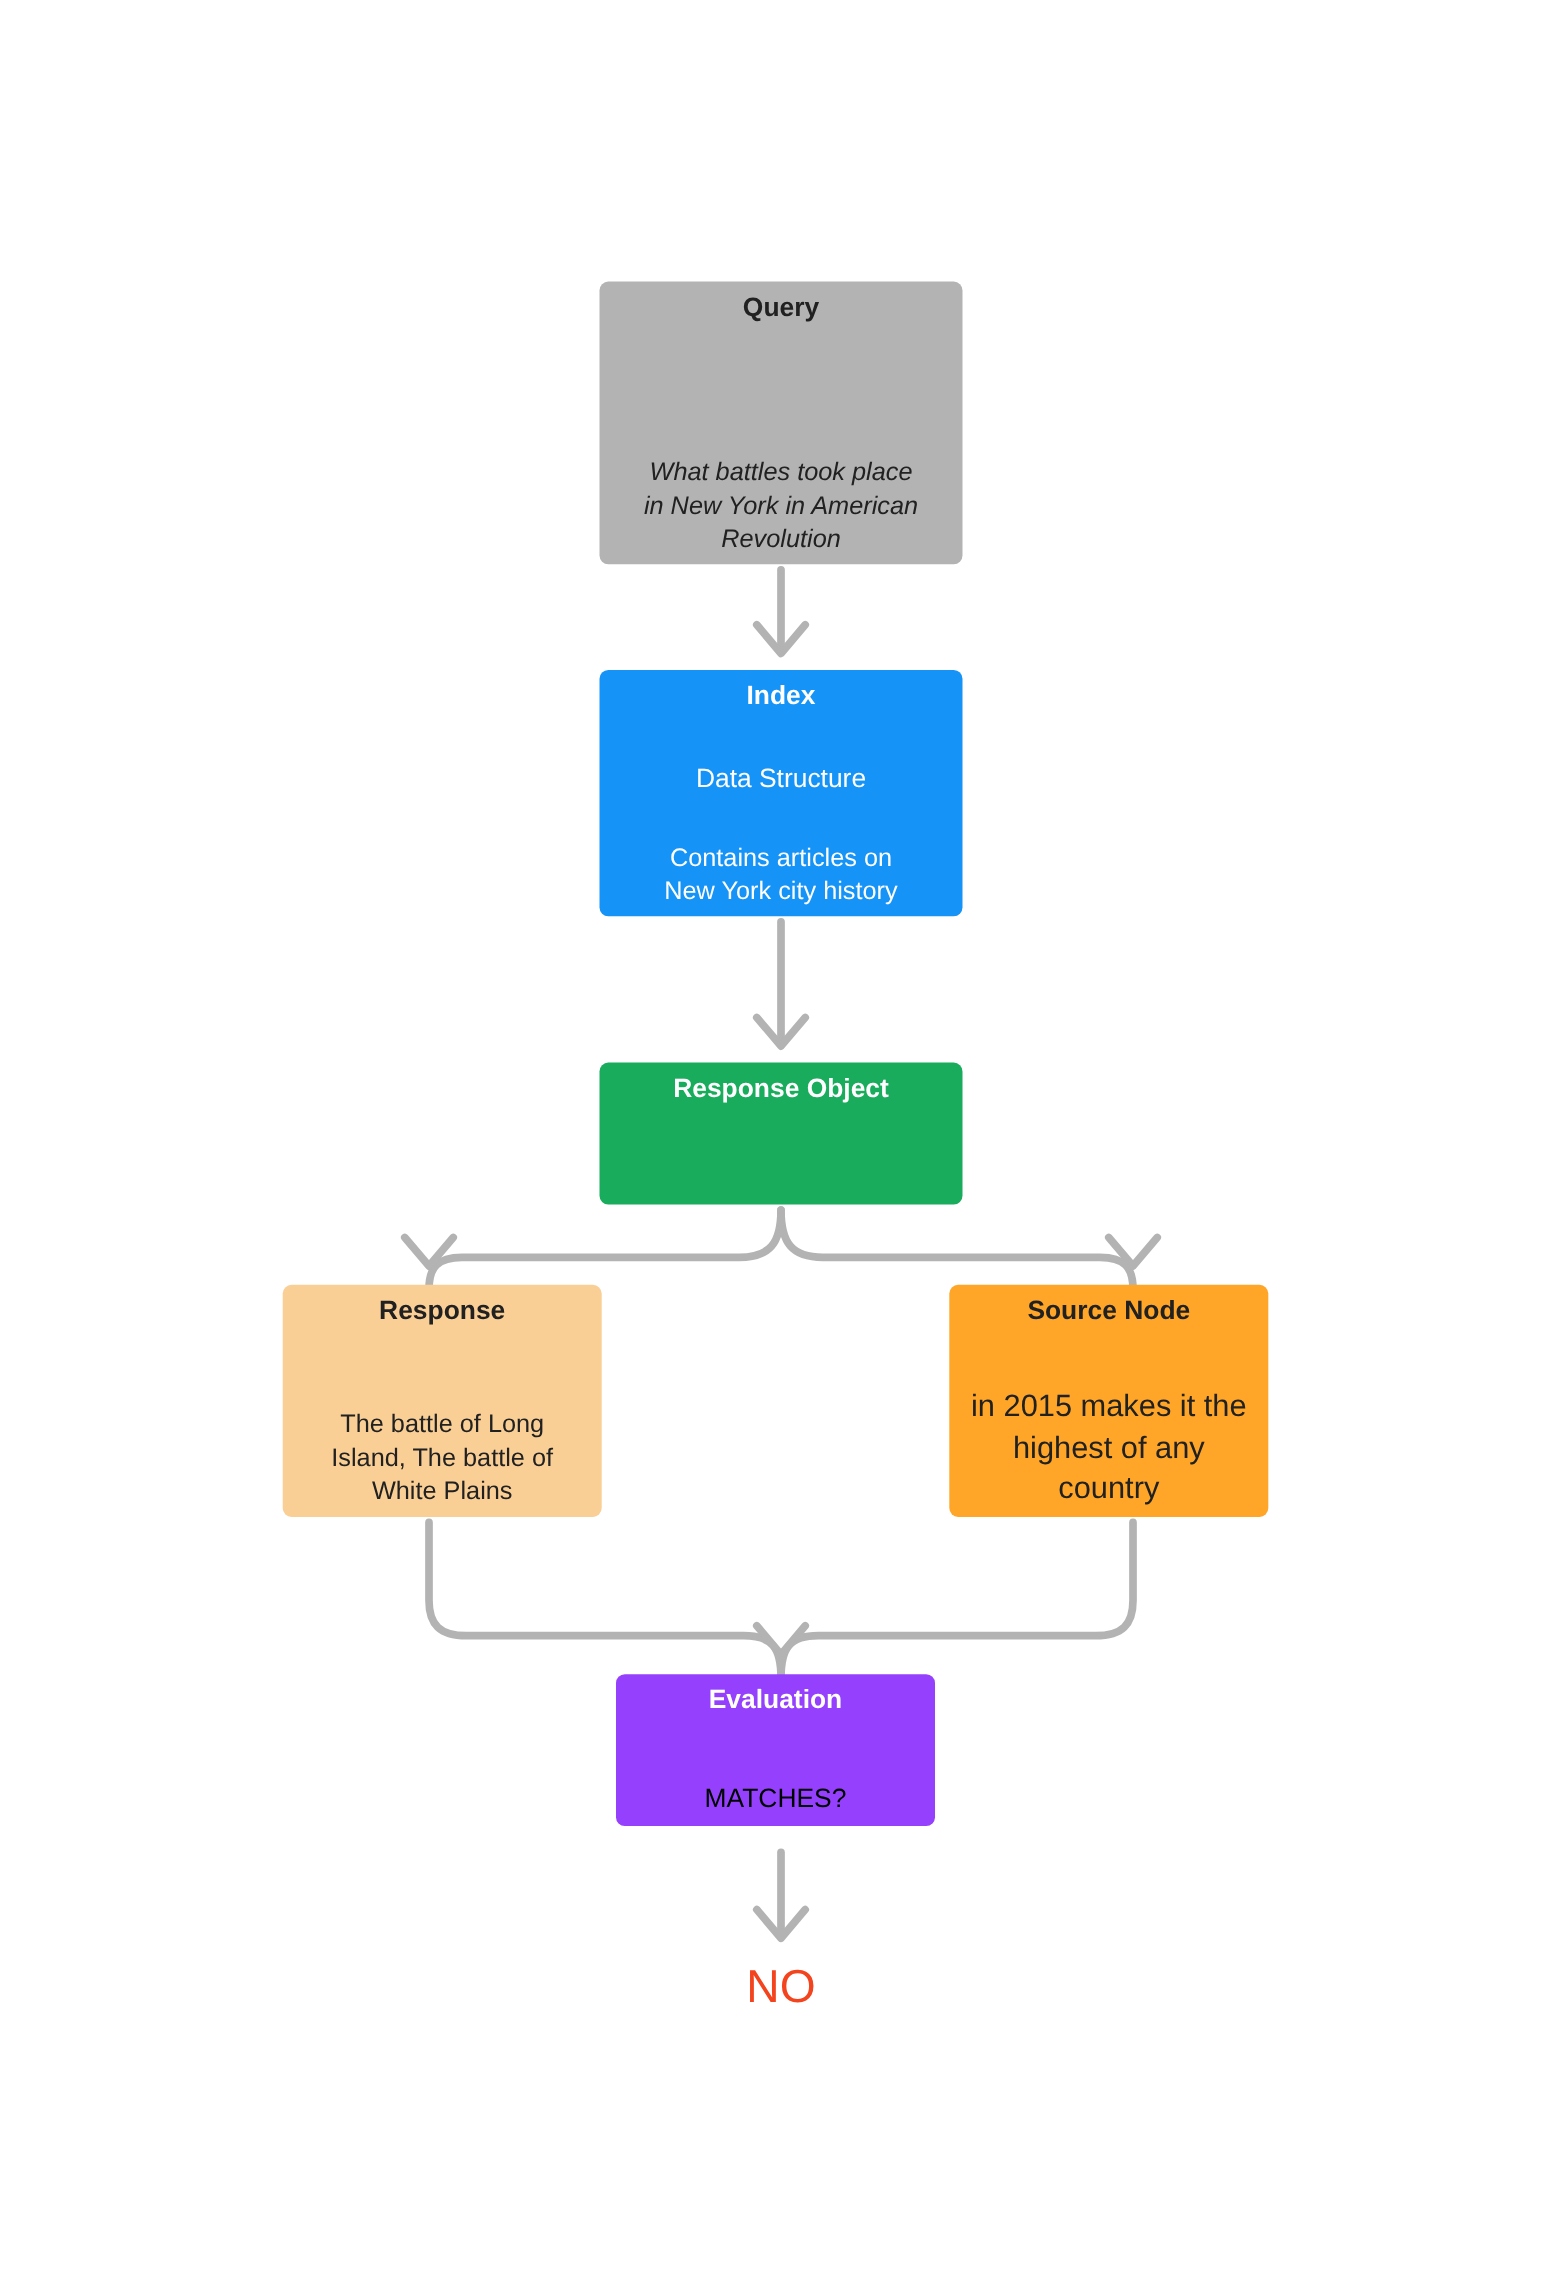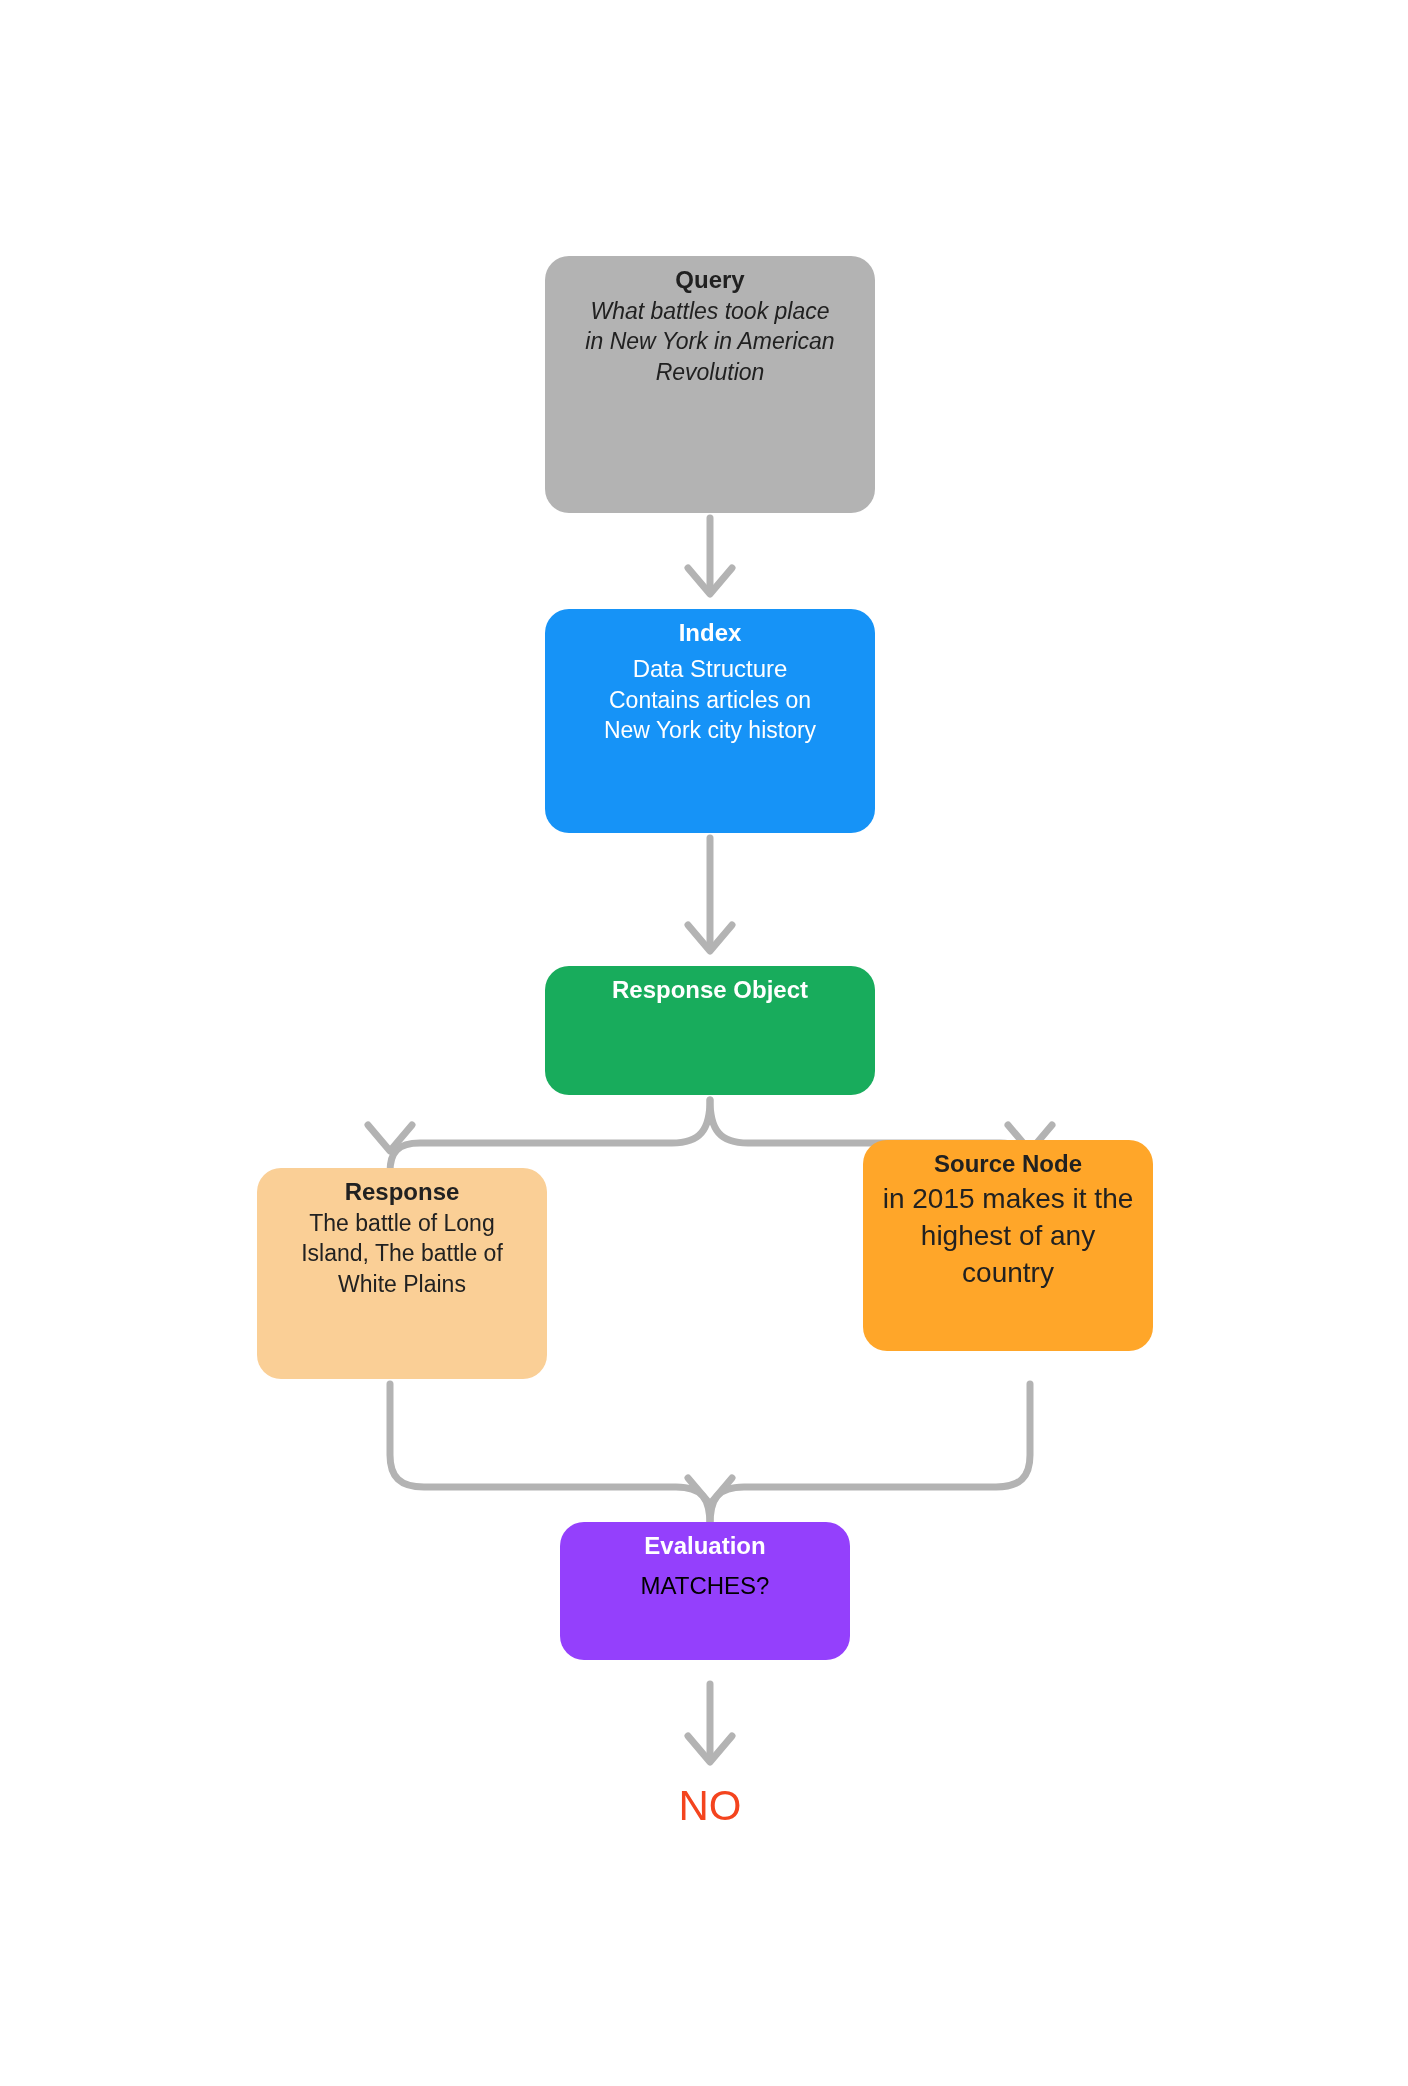--- a/index.html
+++ b/index.html
@@ -23,25 +23,25 @@
   #flow-svg {
     position: absolute;
     left: 0;
     top: 0;
     width: 1408px;
     height: 2086px;
   }
   .node {
     position: absolute;
     box-sizing: border-box;
-    border-radius: 24px;
+    border-radius: 8px;
     display: flex;
     flex-direction: column;
     align-items: center;
-    justify-content: flex-start;
+    justify-content: space-between;
     text-align: center;
     padding: 8px 14px;
   }
   .node .title {
     font-weight: bold;
     line-height: 1.33;
     margin: 0;
   }
   .node .subtitle {
     font-weight: normal;
@@ -85,21 +85,21 @@
   #node-response {
     left: 257px; top: 1168px;
     width: 290px; height: 211px;
     background: #facf96;
     color: #212121;
   }
   #node-response .title { font-size: 24px; }
   #node-response .body  { font-size: 23px; }
 
   #node-source-node {
-    left: 863px; top: 1140px;
+    left: 863px; top: 1168px;
     width: 290px; height: 211px;
     background: #ffa629;
     color: #212121;
   }
   #node-source-node .title { font-size: 24px; }
   #node-source-node .body  { font-size: 28px; }
 
   #node-evaluation {
     left: 560px; top: 1522px;
     width: 290px; height: 138px;

